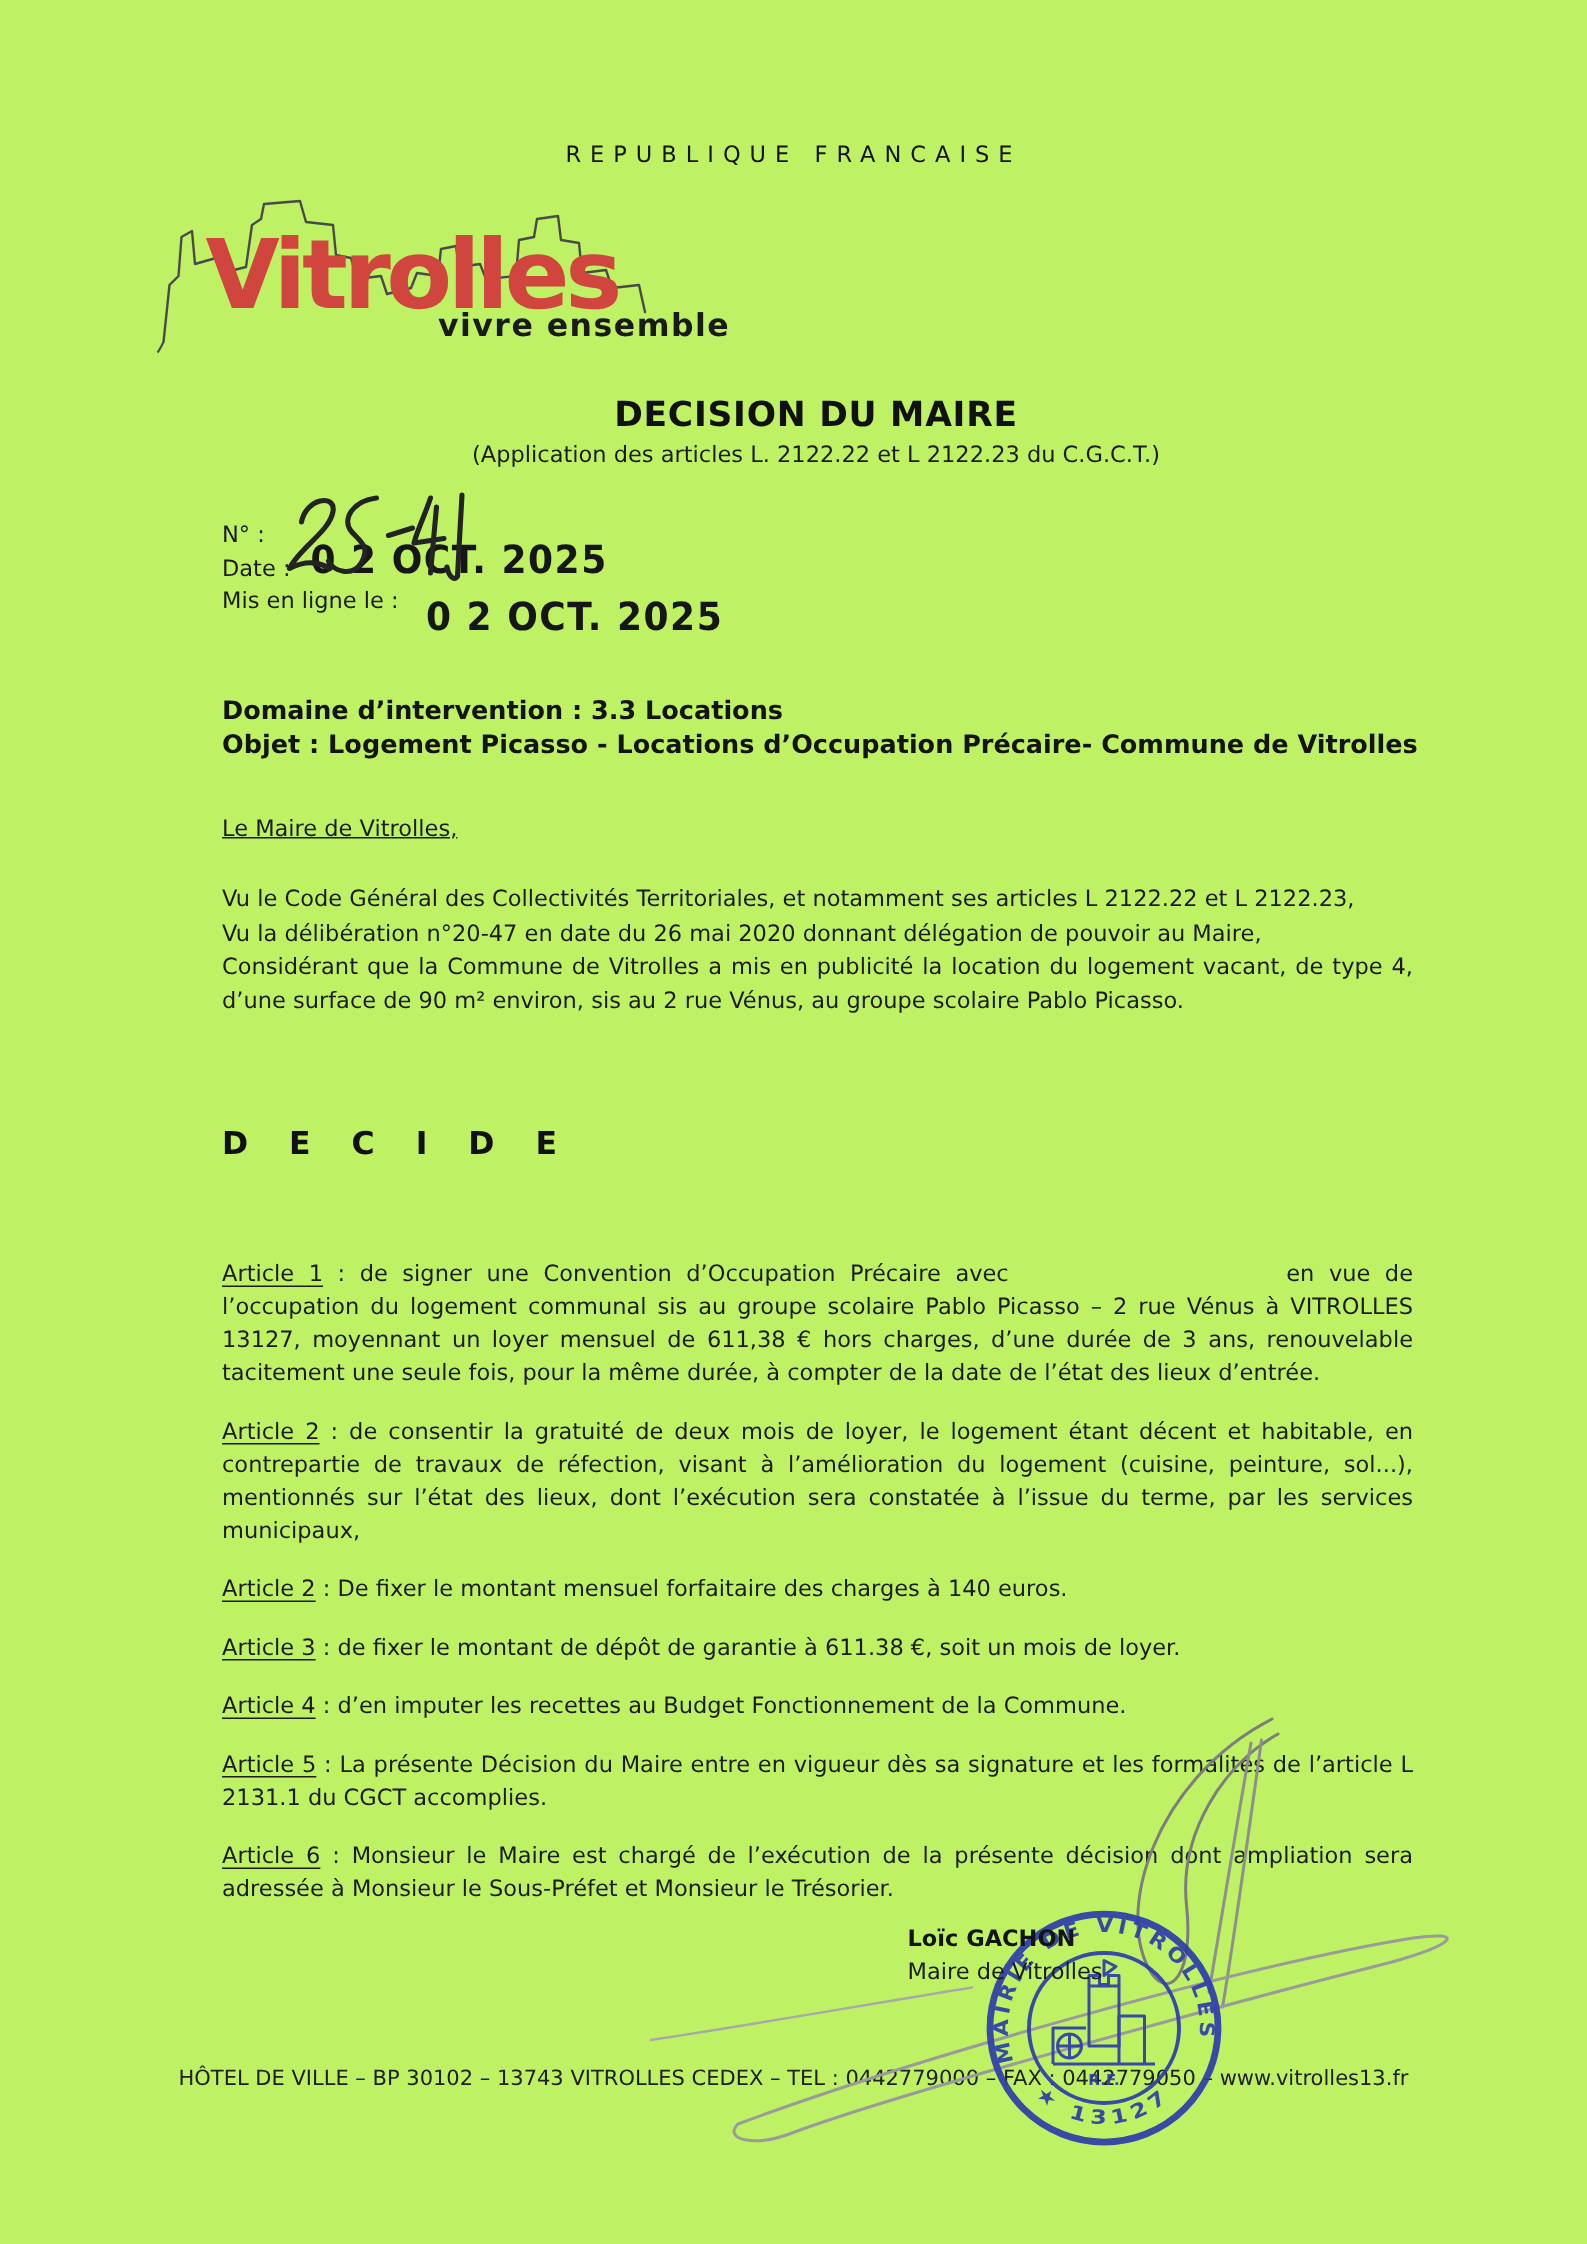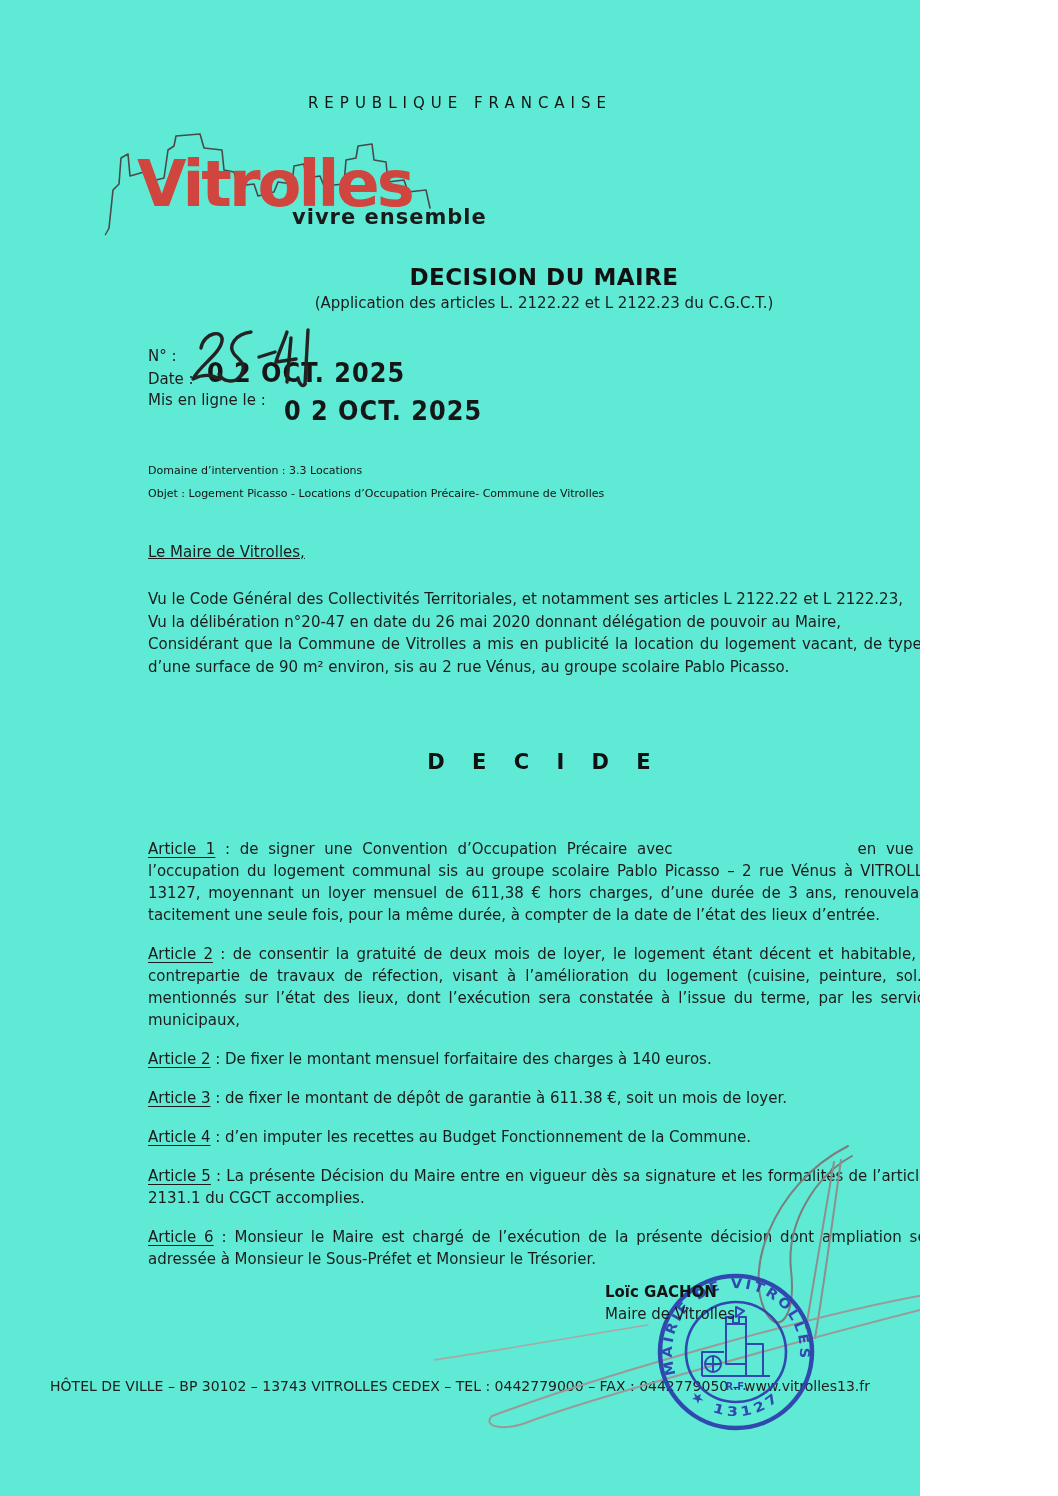--- a/index.html
+++ b/index.html
@@ -1,30 +1,30 @@
 <!DOCTYPE html>
 <html><head>
 <meta charset="utf-8">
 <style>
   html,body{margin:0;padding:0;background:#ffffff;}
   .page{
-    position:relative;width:920px;height:1496px;background:#5eead4;
+    position:relative;width:1058px;height:1496px;background:#bef264;
     font-family:"DejaVu Sans","Liberation Sans",sans-serif;color:#1c1c1c;overflow:hidden;
   }
   .abs{position:absolute;}
   .republique{top:94px;left:0;width:100%;text-align:center;font-size:15px;letter-spacing:6px;color:#141414;}
   .logo-name{left:137px;top:152px;font-size:64px;font-weight:bold;letter-spacing:-3px;color:#d0453e;line-height:1;}
   .logo-tagline{left:292px;top:205px;font-size:21px;font-weight:bold;letter-spacing:1px;color:#1a1a1a;}
   .doc-title{left:148px;top:264px;width:792px;text-align:center;font-weight:bold;font-size:23px;letter-spacing:0.5px;color:#111;}
   .doc-subtitle{left:148px;top:294px;width:792px;text-align:center;font-size:15px;color:#1c1c1c;}
   .label{font-size:15px;color:#1c1c1c;}
   .stampdate{font-weight:bold;font-size:24px;letter-spacing:1px;color:#161616;transform:scaleY(1.08);transform-origin:left top;}
-  .bold15{font-size:11px;font-weight:normal;color:#141414;}
+  .bold15{font-size:17px;font-weight:bold;color:#141414;}
   .bodytext p{margin:0;font-size:15px;line-height:22.5px;text-align:justify;color:#1c1c1c;}
-  .decide{left:148px;top:750px;width:792px;text-align:center;font-weight:bold;font-size:21px;letter-spacing:10px;color:#111;}
+  .decide{left:148px;top:750px;width:792px;text-align:left;font-weight:bold;font-size:21px;letter-spacing:10px;color:#111;}
   .articles{left:148px;top:796px;width:794px;margin-top:42px;}
   .articles p{margin:0 0 17px 0;font-size:15px;line-height:22px;text-align:justify;color:#1c1c1c;}
   .art-label{text-decoration:underline;text-underline-offset:3px;}
   .gap{display:inline-block;width:185px;}
   .sig-name{left:605px;top:1283px;font-size:15px;font-weight:bold;color:#141414;z-index:3;}
   .sig-role{left:605px;top:1305px;font-size:15px;color:#1c1c1c;z-index:3;}
   .footer{left:0;top:1378px;width:100%;text-align:center;font-size:14px;color:#202020;z-index:0;}
   .stamp-svg{left:652px;top:1268px;z-index:2;opacity:0.93;}
   .pen-svg{left:430px;top:1120px;z-index:1;pointer-events:none;}
   .hand-num{left:183px;top:324px;z-index:2;}

